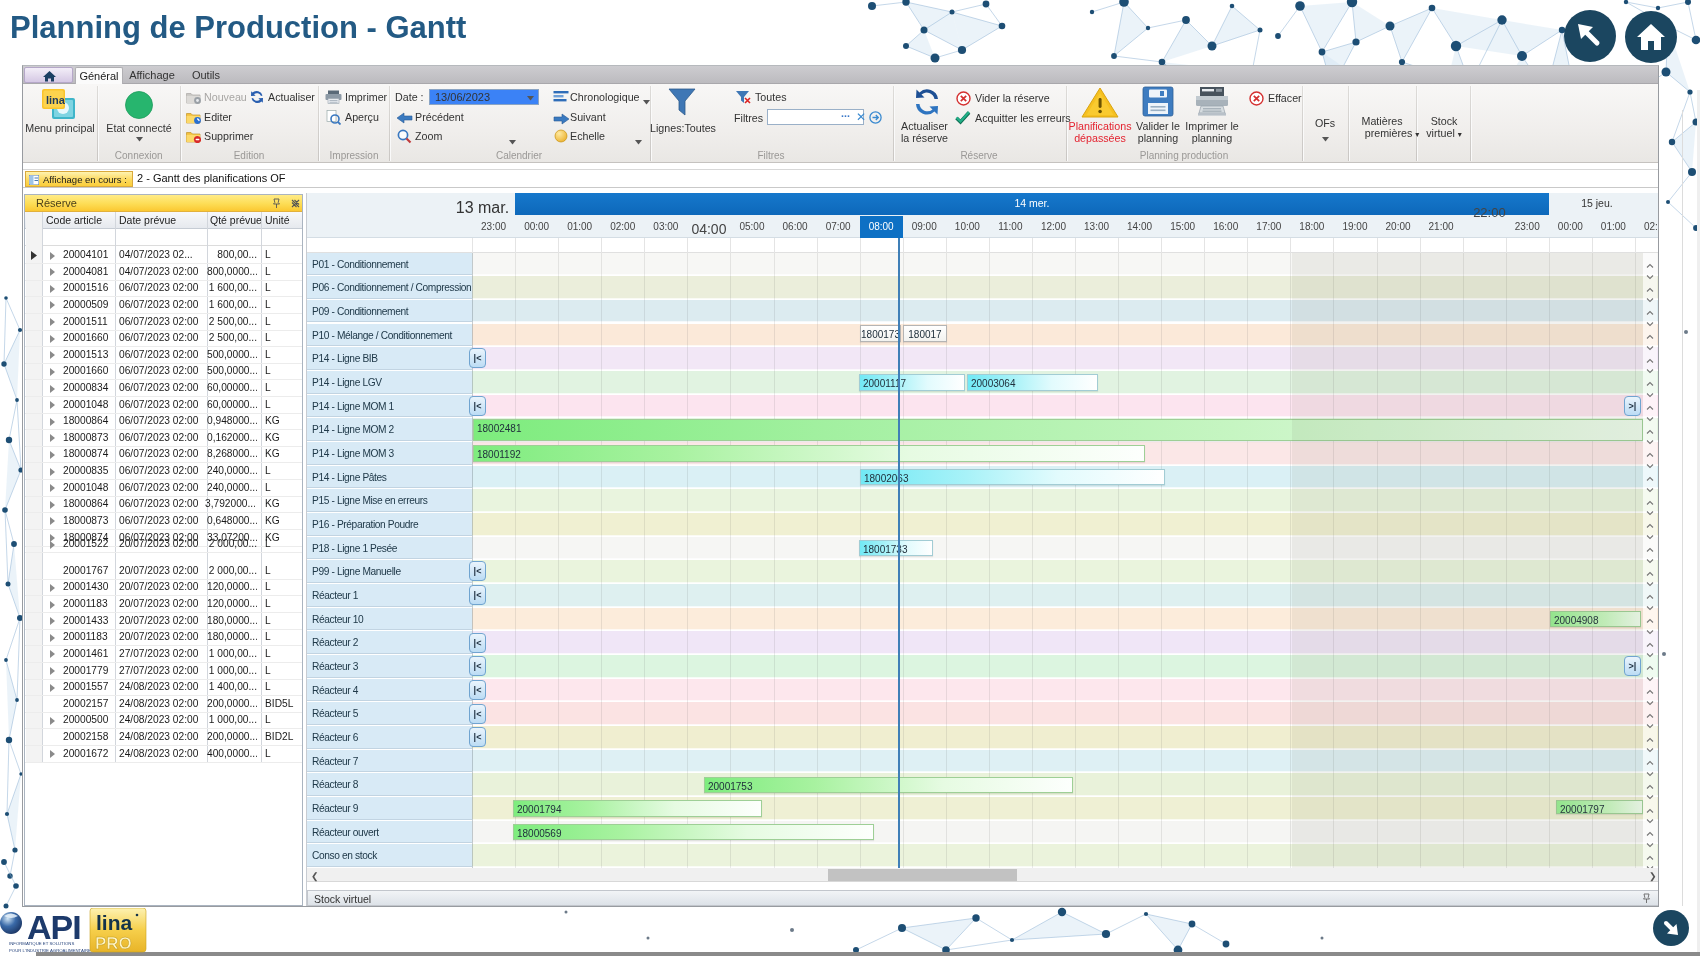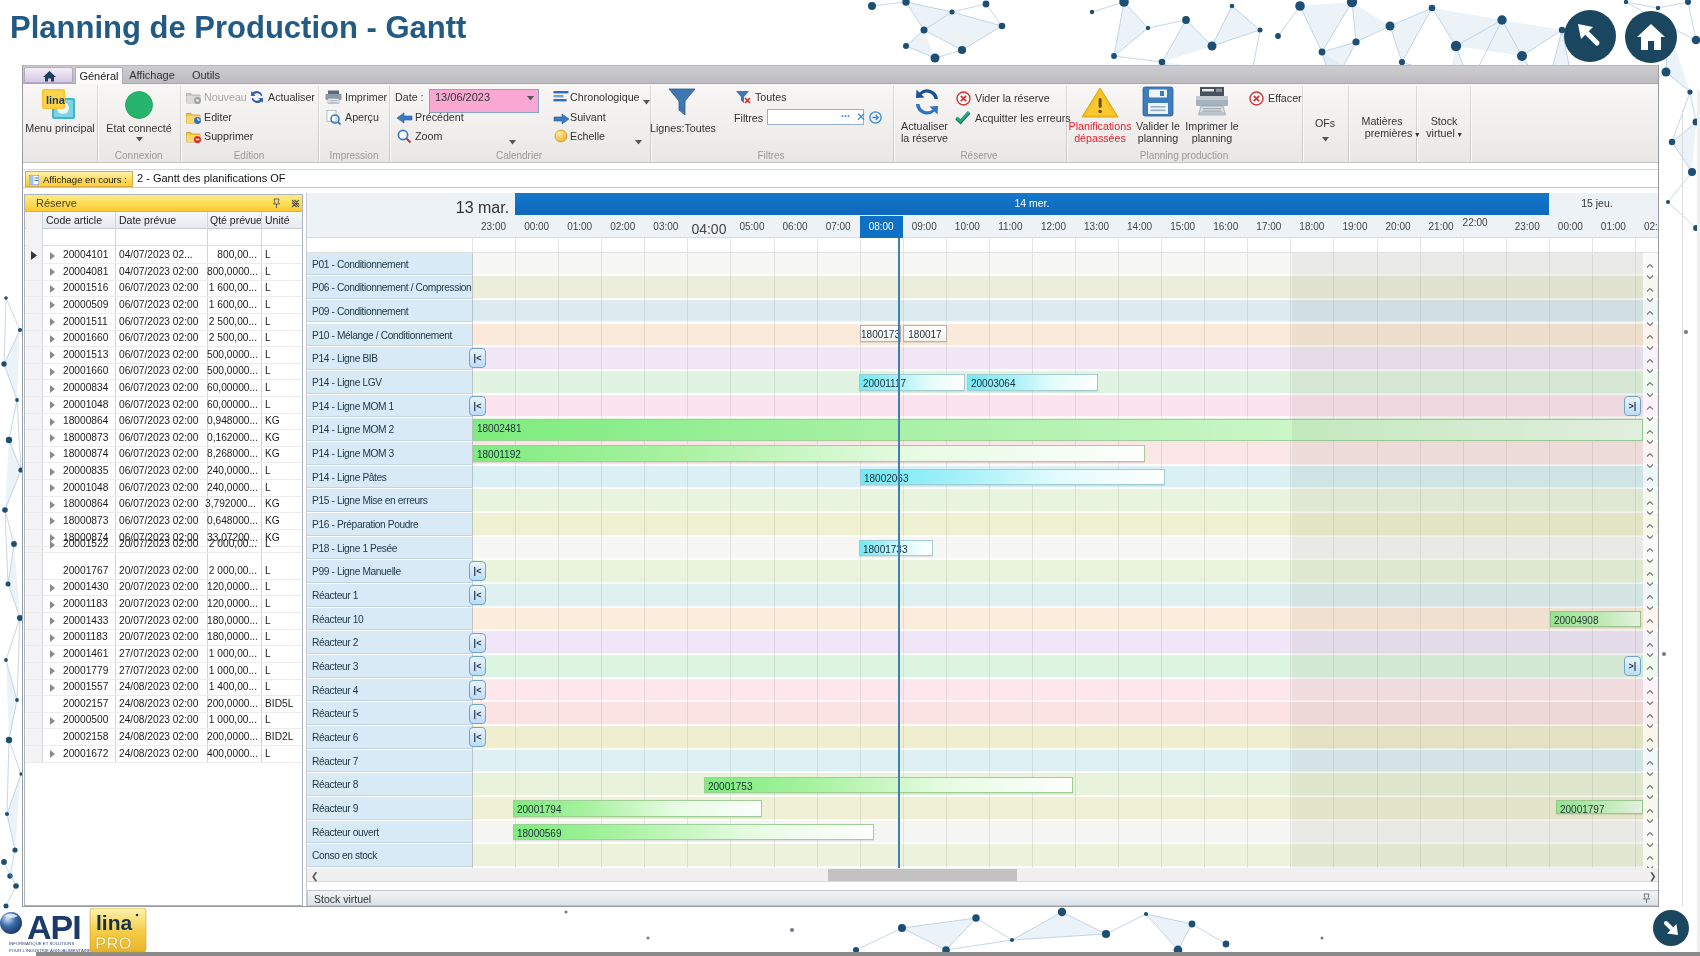--- a/index.html
+++ b/index.html
@@ -397,21 +397,21 @@
         <rect x="4.5" y="11.8" width="8" height="0.9" fill="#aab4be"></rect>
       </svg></div>
     <div class="rtxt" style="left:322px;top:25px">Imprimer</div>
     <div class="ritem" style="left:303px;top:44px"><svg width="15" height="15" viewBox="0 0 15 15">
         <rect x="1" y="0.5" width="9" height="11" fill="#fff" stroke="#9aa" stroke-width="0.7"></rect>
         <circle cx="9" cy="9" r="4" fill="none" stroke="#3a78c0" stroke-width="1.6"></circle>
         <line x1="12" y1="12" x2="14.5" y2="14.5" stroke="#3a78c0" stroke-width="1.8"></line>
       </svg></div>
     <div class="rtxt" style="left:322px;top:45px">Aperçu</div>
     <div class="rtxt" style="left:372px;top:25px">Date :</div>
-    <div class="ritem" style="left:406px;top:23px;width:110px;height:24px;background:#f9a8d4;border:1px solid #8aa4c4">
+    <div class="ritem" style="left:406px;top:23px;width:110px;height:16px;background:#3b82f6;border:1px solid #8aa4c4">
       <span style="position:absolute;left:5px;top:1px;font-size:11px">13/06/2023</span>
       <svg width="7" height="5" style="position:absolute;right:4px;top:5.5px">
         <polygon points="0,0 7,0 3.5,4.5" fill="#555"></polygon>
       </svg>
     </div>
     <div class="ritem" style="left:373px;top:46px"><svg width="17" height="12" viewBox="0 0 17 12">
         <path d="M8 1 L8 4 L16 4 L16 8 L8 8 L8 11 L1 6 Z" fill="#3a7ac0" stroke="#2a5a96" stroke-width="0.6"></path>
       </svg></div>
     <div class="rtxt" style="left:392px;top:45px">Précédent</div>
     <div class="ritem" style="left:374px;top:63px"><svg width="15" height="15" viewBox="0 0 15 15">
@@ -855,21 +855,21 @@
       <div class="abs" style="left:724.9px;top:28px;width:43.1px;font-size:10px;color:#444;text-align:center">12:00</div>
       <div class="abs" style="left:768.0px;top:28px;width:43.1px;font-size:10px;color:#444;text-align:center">13:00</div>
       <div class="abs" style="left:811.0px;top:28px;width:43.1px;font-size:10px;color:#444;text-align:center">14:00</div>
       <div class="abs" style="left:854.1px;top:28px;width:43.1px;font-size:10px;color:#444;text-align:center">15:00</div>
       <div class="abs" style="left:897.2px;top:28px;width:43.1px;font-size:10px;color:#444;text-align:center">16:00</div>
       <div class="abs" style="left:940.3px;top:28px;width:43.1px;font-size:10px;color:#444;text-align:center">17:00</div>
       <div class="abs" style="left:983.3px;top:28px;width:43.1px;font-size:10px;color:#444;text-align:center">18:00</div>
       <div class="abs" style="left:1026.4px;top:28px;width:43.1px;font-size:10px;color:#444;text-align:center">19:00</div>
       <div class="abs" style="left:1069.5px;top:28px;width:43.1px;font-size:10px;color:#444;text-align:center">20:00</div>
       <div class="abs" style="left:1112.5px;top:28px;width:43.1px;font-size:10px;color:#444;text-align:center">21:00</div>
-      <div class="abs" style="left:1155.6px;top:24px;width:43.1px;font-size:10px;color:#444;text-align:left">22:00</div>
+      <div class="abs" style="left:1155.6px;top:12px;width:43.1px;font-size:13px;color:#444;text-align:right">22:00</div>
       <div class="abs" style="left:1198.7px;top:28px;width:43.1px;font-size:10px;color:#444;text-align:center">23:00</div>
       <div class="abs" style="left:1241.8px;top:28px;width:43.1px;font-size:10px;color:#444;text-align:center">00:00</div>
       <div class="abs" style="left:1284.8px;top:28px;width:43.1px;font-size:10px;color:#444;text-align:center">01:00</div>
       <div class="abs" style="left:1327.9px;top:28px;width:43.1px;font-size:10px;color:#444;text-align:center">02:00</div>
       <div class="abs" style="left:0;top:44.5px;width:1352px;height:15px;background:#fff;border-bottom:1px solid #e0e0e0"></div>
       <div class="abs" style="left:165.0px;top:44.5px;width:1px;height:15px;background:#e4e4e4"></div>
       <div class="abs" style="left:208.1px;top:44.5px;width:1px;height:15px;background:#e4e4e4"></div>
       <div class="abs" style="left:251.1px;top:44.5px;width:1px;height:15px;background:#e4e4e4"></div>
       <div class="abs" style="left:294.2px;top:44.5px;width:1px;height:15px;background:#e4e4e4"></div>
       <div class="abs" style="left:337.3px;top:44.5px;width:1px;height:15px;background:#e4e4e4"></div>

